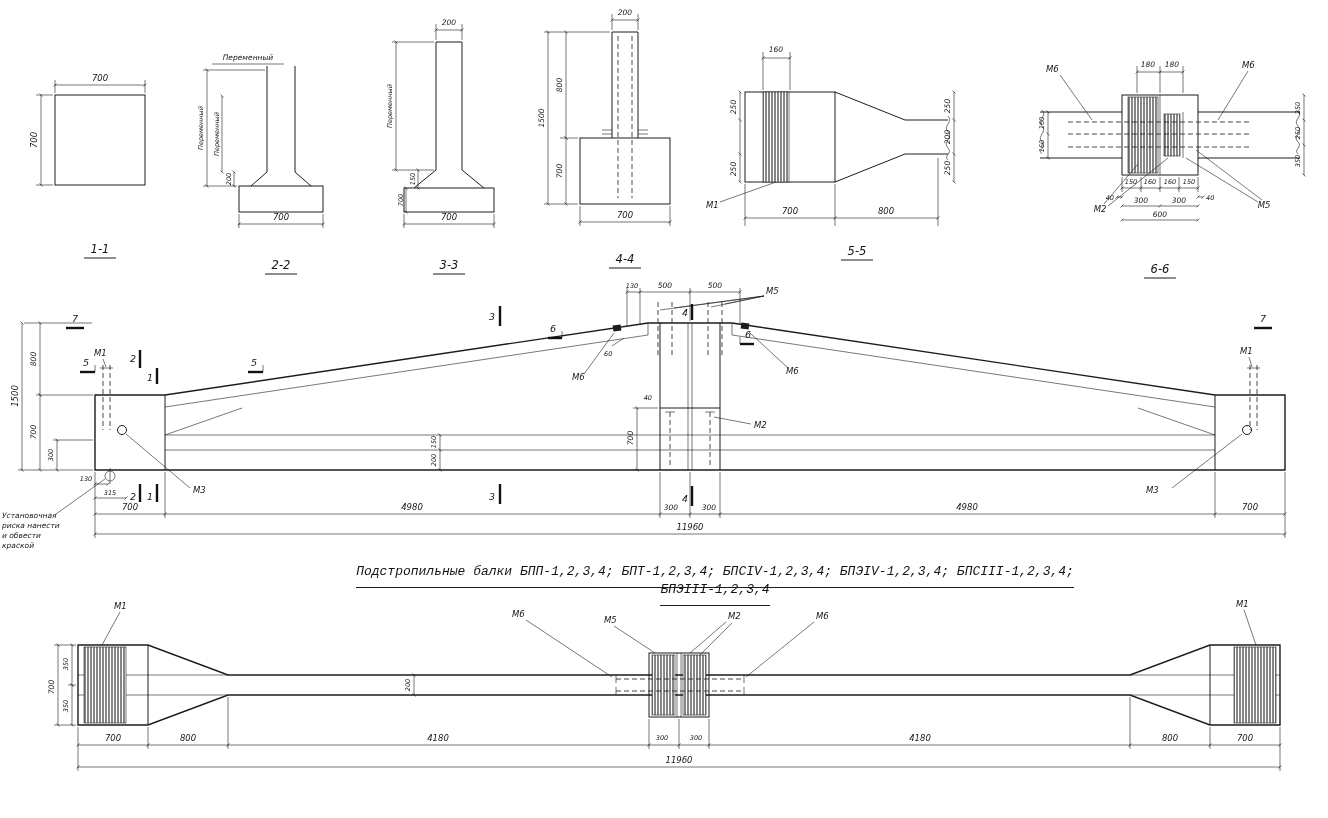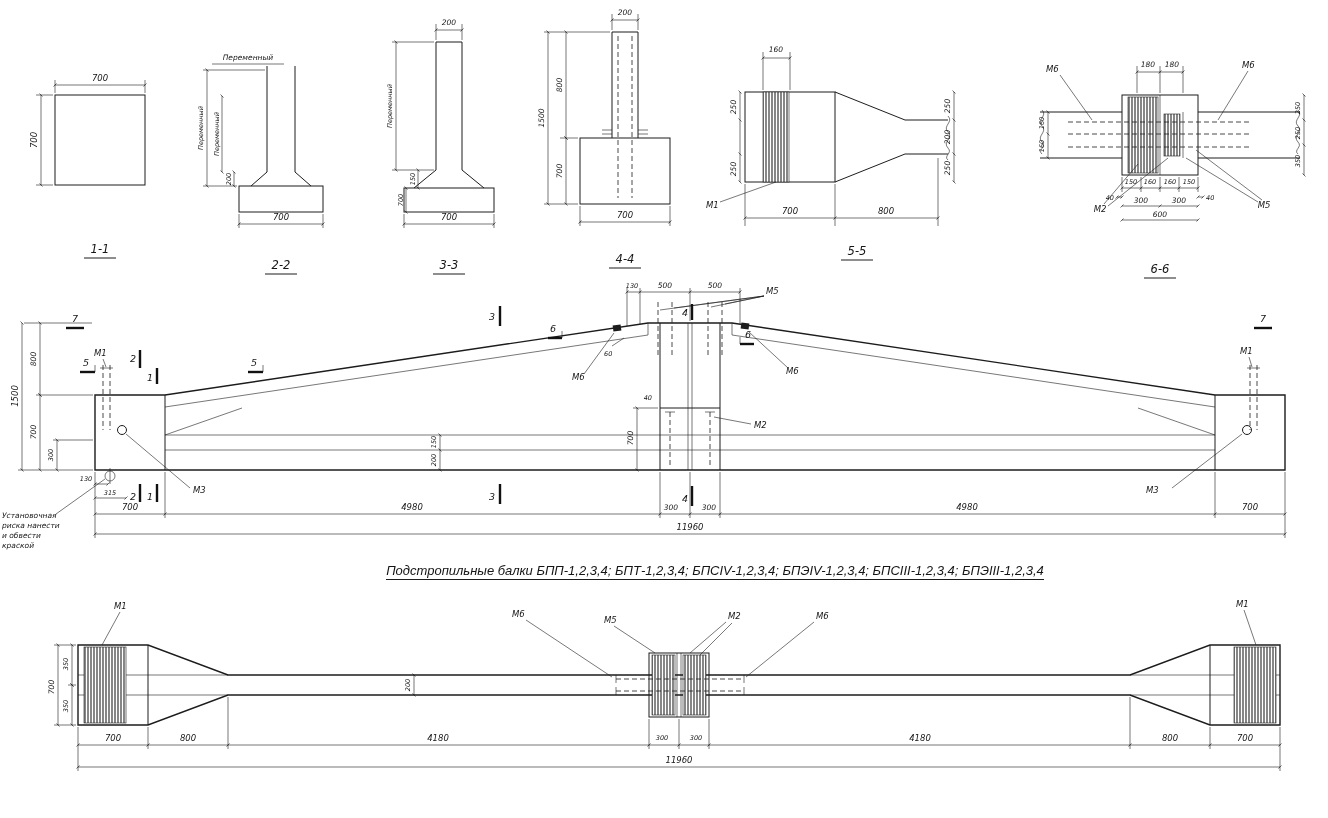--- a/index.html
+++ b/index.html
@@ -7,21 +7,21 @@
   svg{position:absolute;left:0;}
   svg text{font-family:"DejaVu Sans",sans-serif;font-style:italic;fill:#161616;}
   .t6{font-size:6.5px}.t7{font-size:7.5px}.t8{font-size:8.5px}.t9{font-size:9.5px}.t11{font-size:11.5px}
   .mid{text-anchor:middle}.end{text-anchor:end}
   .o{stroke:#1c1c1c;fill:none;stroke-width:1.4}
   .m{stroke:#1c1c1c;fill:none;stroke-width:1}
   .n{stroke:#1c1c1c;fill:none;stroke-width:.6}
   .d{stroke:#1c1c1c;fill:none;stroke-width:.8;stroke-dasharray:5 3}
   .k{stroke:#111;fill:none;stroke-width:2.4}
   #title-bar{position:absolute;left:330px;top:561px;width:770px;text-align:center;z-index:5;}
-  #title-bar span{font-family:Liberation Sans, sans-serif;font-style:italic;font-size:13px;color:#141414;border-bottom:1.2px solid #1c1c1c;padding-bottom:1px;}
+  #title-bar span{font-family:Liberation Mono, monospace;font-style:italic;font-size:13px;color:#141414;border-bottom:1.2px solid #1c1c1c;padding-bottom:8px;}
 </style>
 </head>
 <body>
 
 <div id="sheet">
 
 <svg style="top:0" width="1328" height="292" viewBox="0 0 1328 292">
   <defs>
     <marker id="tkA" markerWidth="8" markerHeight="8" refX="4" refY="4" orient="auto">
       <path d="M1.5,6.5 L6.5,1.5" stroke="#1c1c1c" stroke-width="1.1" fill="none"></path>

